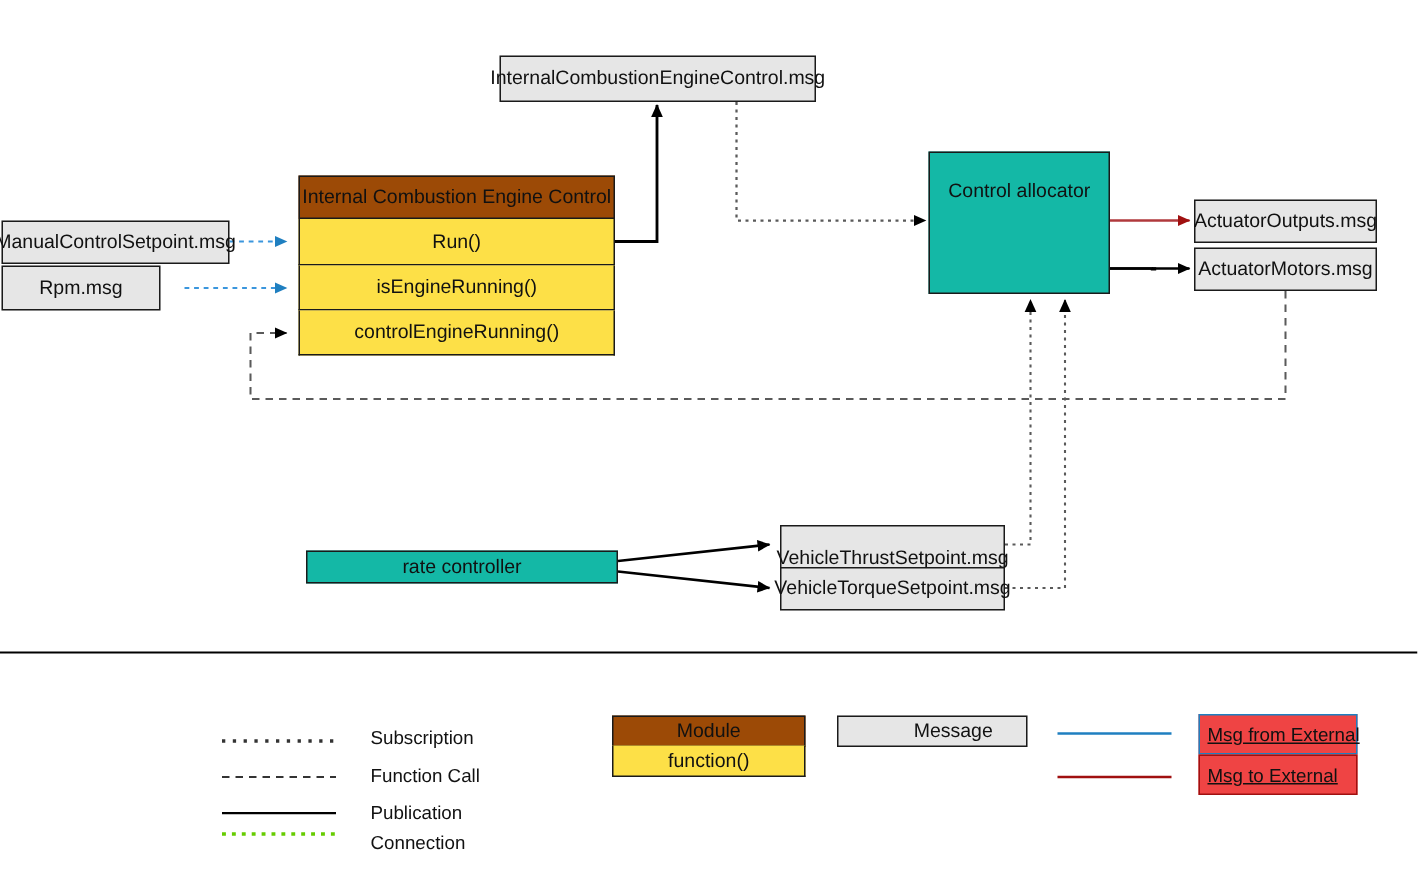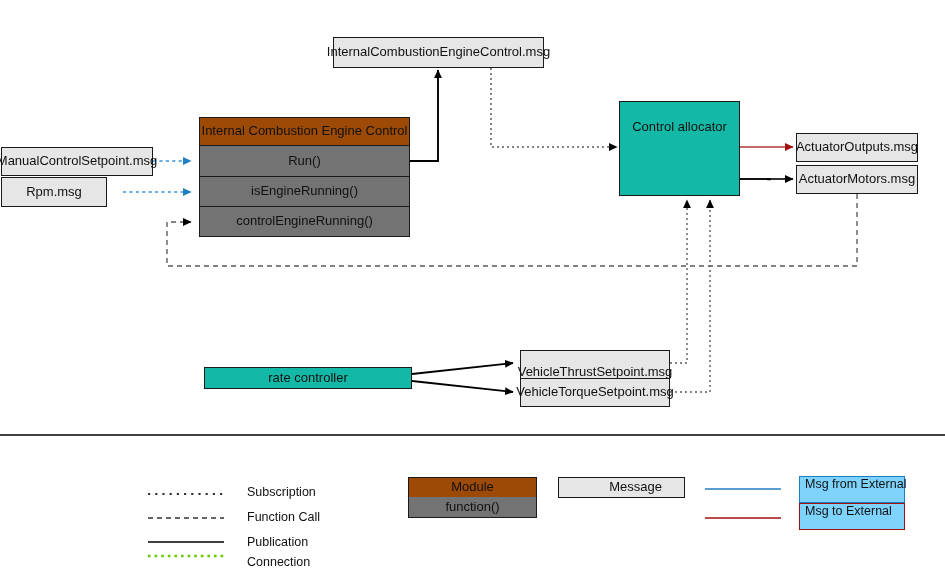--- a/index.html
+++ b/index.html
@@ -35,46 +35,47 @@
   }
   .msg-box {
     background: #e6e6e6;
     border: 1.4px solid #1a1a1a;
   }
   .mod-head {
     background: #9c4a06;
     border: 1.4px solid #1a1a1a;
   }
   .mod-fn {
-    background: #737373;
+    background: #fde047;
     border: 1.4px solid #1a1a1a;
     border-top: none;
   }
   .mod-solo {
     background: #14b8a6;
     border: 1.4px solid #1a1a1a;
   }
   .legend-label {
     position: absolute;
     font-size: 12.5px;
     color: #111111;
     white-space: nowrap;
     z-index: 6;
   }
   .ext-box {
     position: absolute;
     box-sizing: border-box;
-    background: #7dd3fc;
+    background: #ef4444;
     display: flex;
-    align-items: flex-start;
+    align-items: center;
     padding-left: 5px;
     font-size: 12.5px;
     color: #111111;
     white-space: nowrap;
     z-index: 6;
+    text-decoration: underline;
   }
   .ext-from { border: 1.3px solid #1f7fc0; }
   .ext-to   { border: 1.3px solid #a01010; }
 </style>
 </head>
 <body>
 
 <svg id="canvas" xmlns="http://www.w3.org/2000/svg" viewBox="0 0 945 583">
   <defs>
     <marker id="arrBlack" markerWidth="9" markerHeight="9" refX="8" refY="4.5" orient="auto" markerUnits="userSpaceOnUse">

